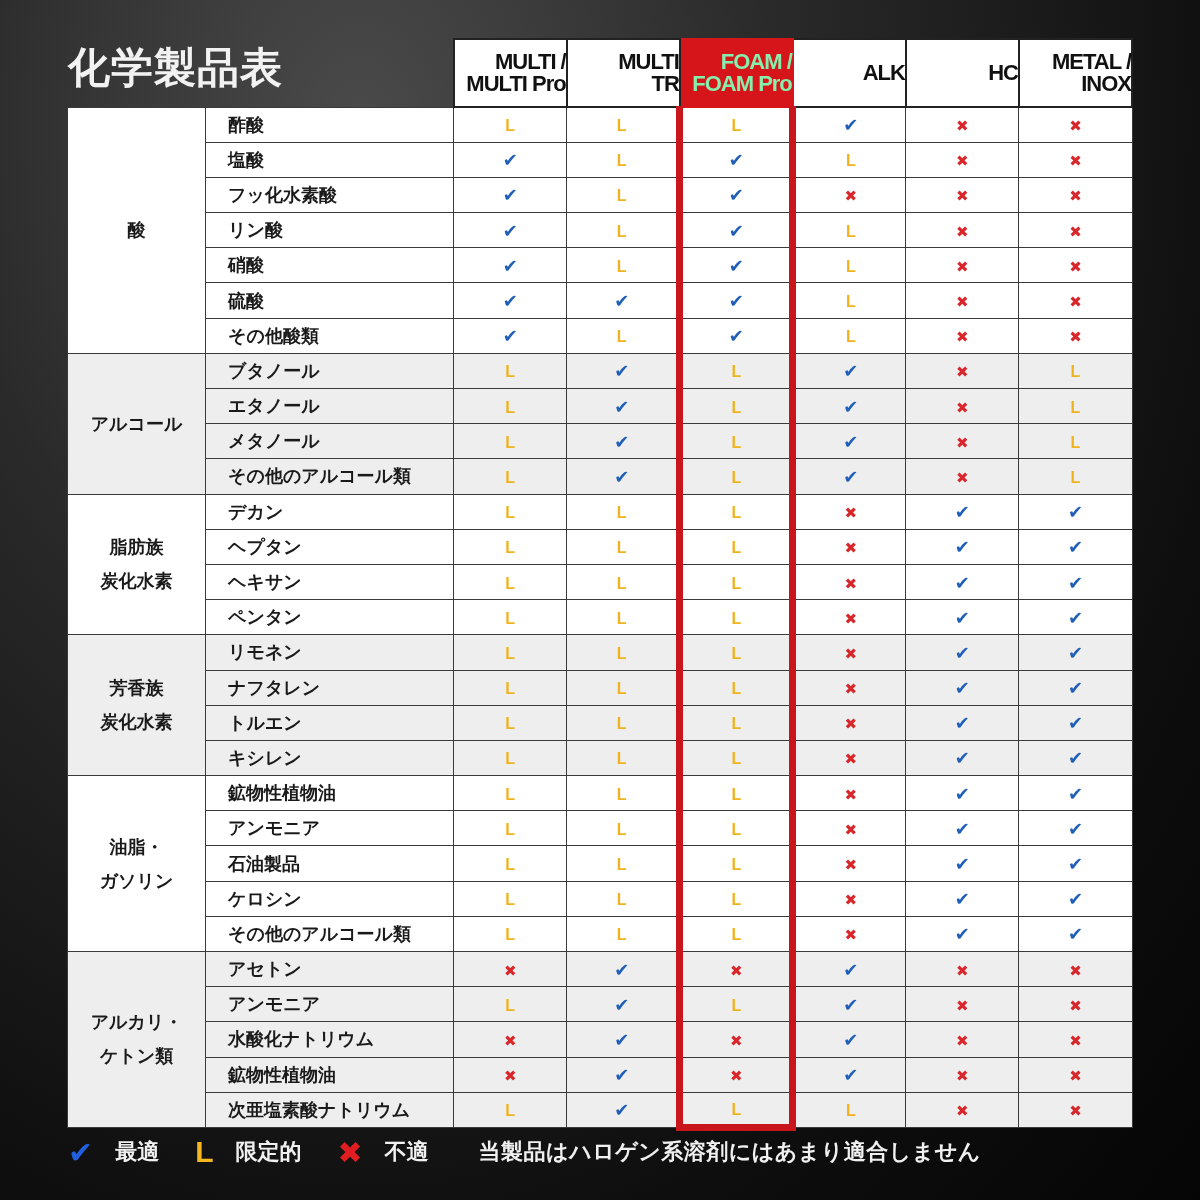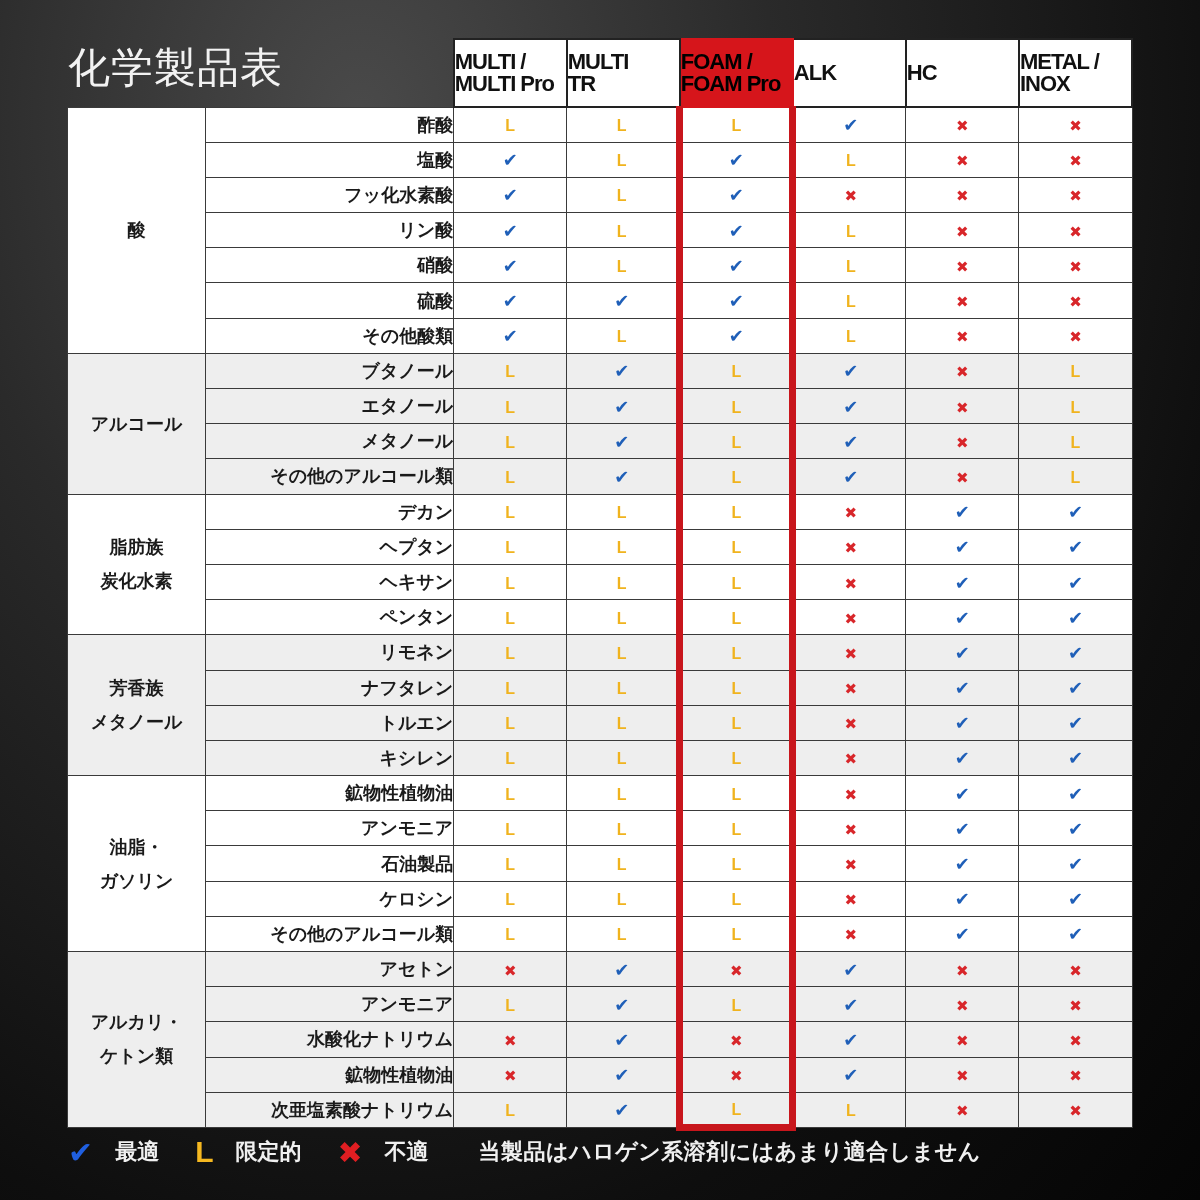--- a/index.html
+++ b/index.html
@@ -4,42 +4,42 @@
 <style>
   * { box-sizing: border-box; margin: 0; padding: 0; }
   html, body { width: 1200px; height: 1200px; overflow: hidden; }
   body {
     background: radial-gradient(ellipse at 30% 10%, #4a4a4a 0%, #2a2a2a 35%, #0e0e0e 75%, #050505 100%);
     font-family: "DejaVu Sans", "Liberation Sans", sans-serif;
     position: relative;
   }
   .title {
     position: absolute; left: 68px; top: 40px;
-    color: #f2f2f2; font-size: 42px; font-weight: normal; letter-spacing: 1px;
+    color: #f2f2f2; font-size: 42px; font-weight: bold; letter-spacing: 1px;
   }
   .table-wrap { position: absolute; left: 67px; top: 38px; width: 1066px; }
   table { border-collapse: collapse; table-layout: fixed; width: 1066px; }
   col.c-cat { width: 138px; }
   col.c-name { width: 248px; }
   col.c-p { width: 113px; }
   th {
     height: 68px; background: #fff; color: #111; font-family: "Liberation Sans", sans-serif;
     font-weight: bold; font-size: 22px; line-height: 22px; border: 2px solid #222;
-    text-align: left; letter-spacing: -1px; white-space: pre-line;
+    text-align: right; letter-spacing: -1px; white-space: pre-line;
   }
   th.blank { background: transparent; border: none; }
-  th.hl { background: #d6151b; color: #000000; border-color: #d6151b; }
+  th.hl { background: #d6151b; color: #86efac; border-color: #d6151b; }
   td {
     height: 35.2px; border: 1.5px solid #3a3a3a; text-align: center; font-size: 18px;
     font-weight: bold; color: #1a1a1a;
   }
   tr.g-odd td { background: #ffffff; }
   tr.g-even td { background: #eeeeee; }
   td.cat { font-size: 18px; line-height: 34px; white-space: pre-line; }
-  td.name { text-align: right; padding-left: 22px; }
+  td.name { text-align: left; padding-left: 22px; }
   td.hl { border-left: 7px solid #c8161c; border-right: 7px solid #c8161c; }
   tr.last td.hl { border-bottom: 7px solid #c8161c; }
   .sym { display: inline-block; font-weight: bold; }
   .sym.ok { color: #1f5fb8; font-size: 18px; }
   .sym.lim { color: #f0b31e; font-size: 16px; font-family: "Liberation Sans", sans-serif; }
   .sym.ng { color: #d8262a; font-size: 15px; }
   .legend {
     position: absolute; left: 68px; top: 1134px; height: 36px; display: flex; align-items: center;
     color: #f0f0f0; font-size: 22px; font-weight: bold;
   }
@@ -217,21 +217,21 @@
           <td class="name">ペンタン</td>
           <td><span class="sym lim">L</span></td>
           <td><span class="sym lim">L</span></td>
           <td class="hl"><span class="sym lim">L</span></td>
           <td><span class="sym ng">✖</span></td>
           <td><span class="sym ok">✔</span></td>
           <td><span class="sym ok">✔</span></td>
         </tr>
         <tr class="g-even">
           <td class="cat" rowspan="4">芳香族
-メタノール</td>
+炭化水素</td>
           <td class="name">リモネン</td>
           <td><span class="sym lim">L</span></td>
           <td><span class="sym lim">L</span></td>
           <td class="hl"><span class="sym lim">L</span></td>
           <td><span class="sym ng">✖</span></td>
           <td><span class="sym ok">✔</span></td>
           <td><span class="sym ok">✔</span></td>
         </tr>
         <tr class="g-even">
           <td class="name">ナフタレン</td>

